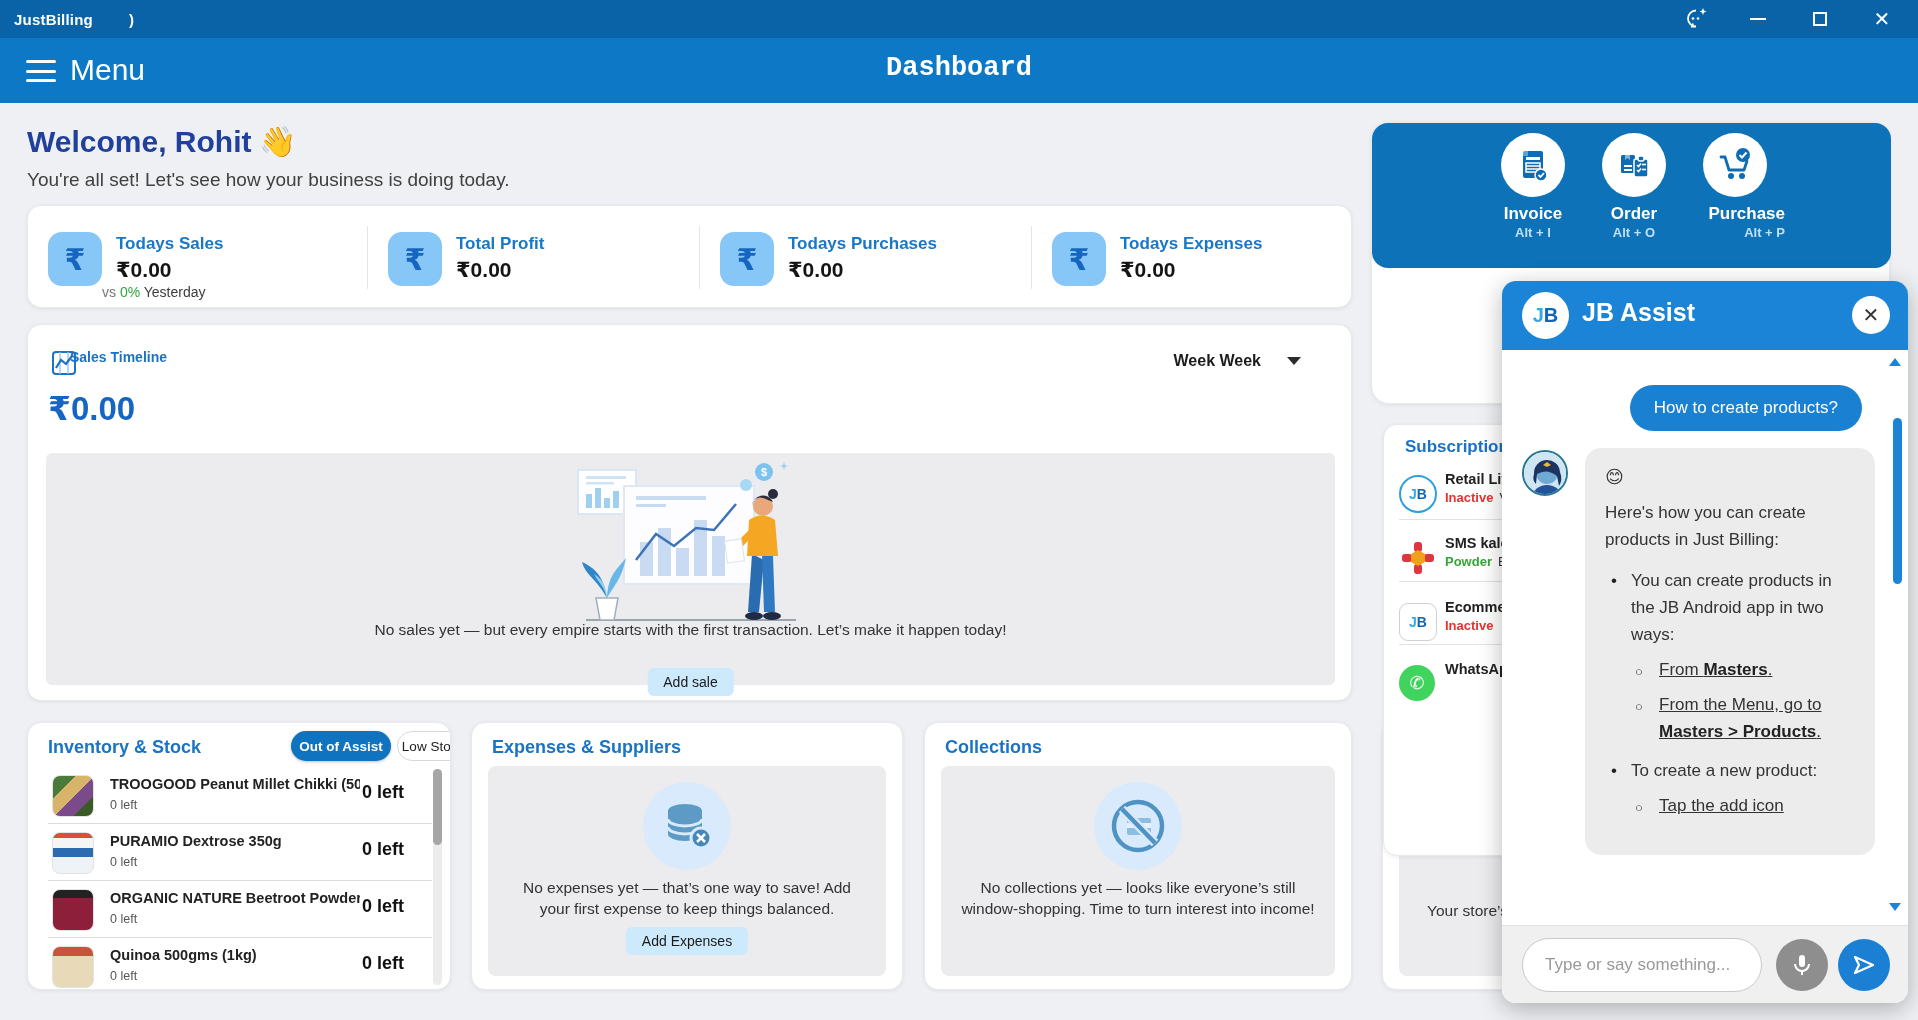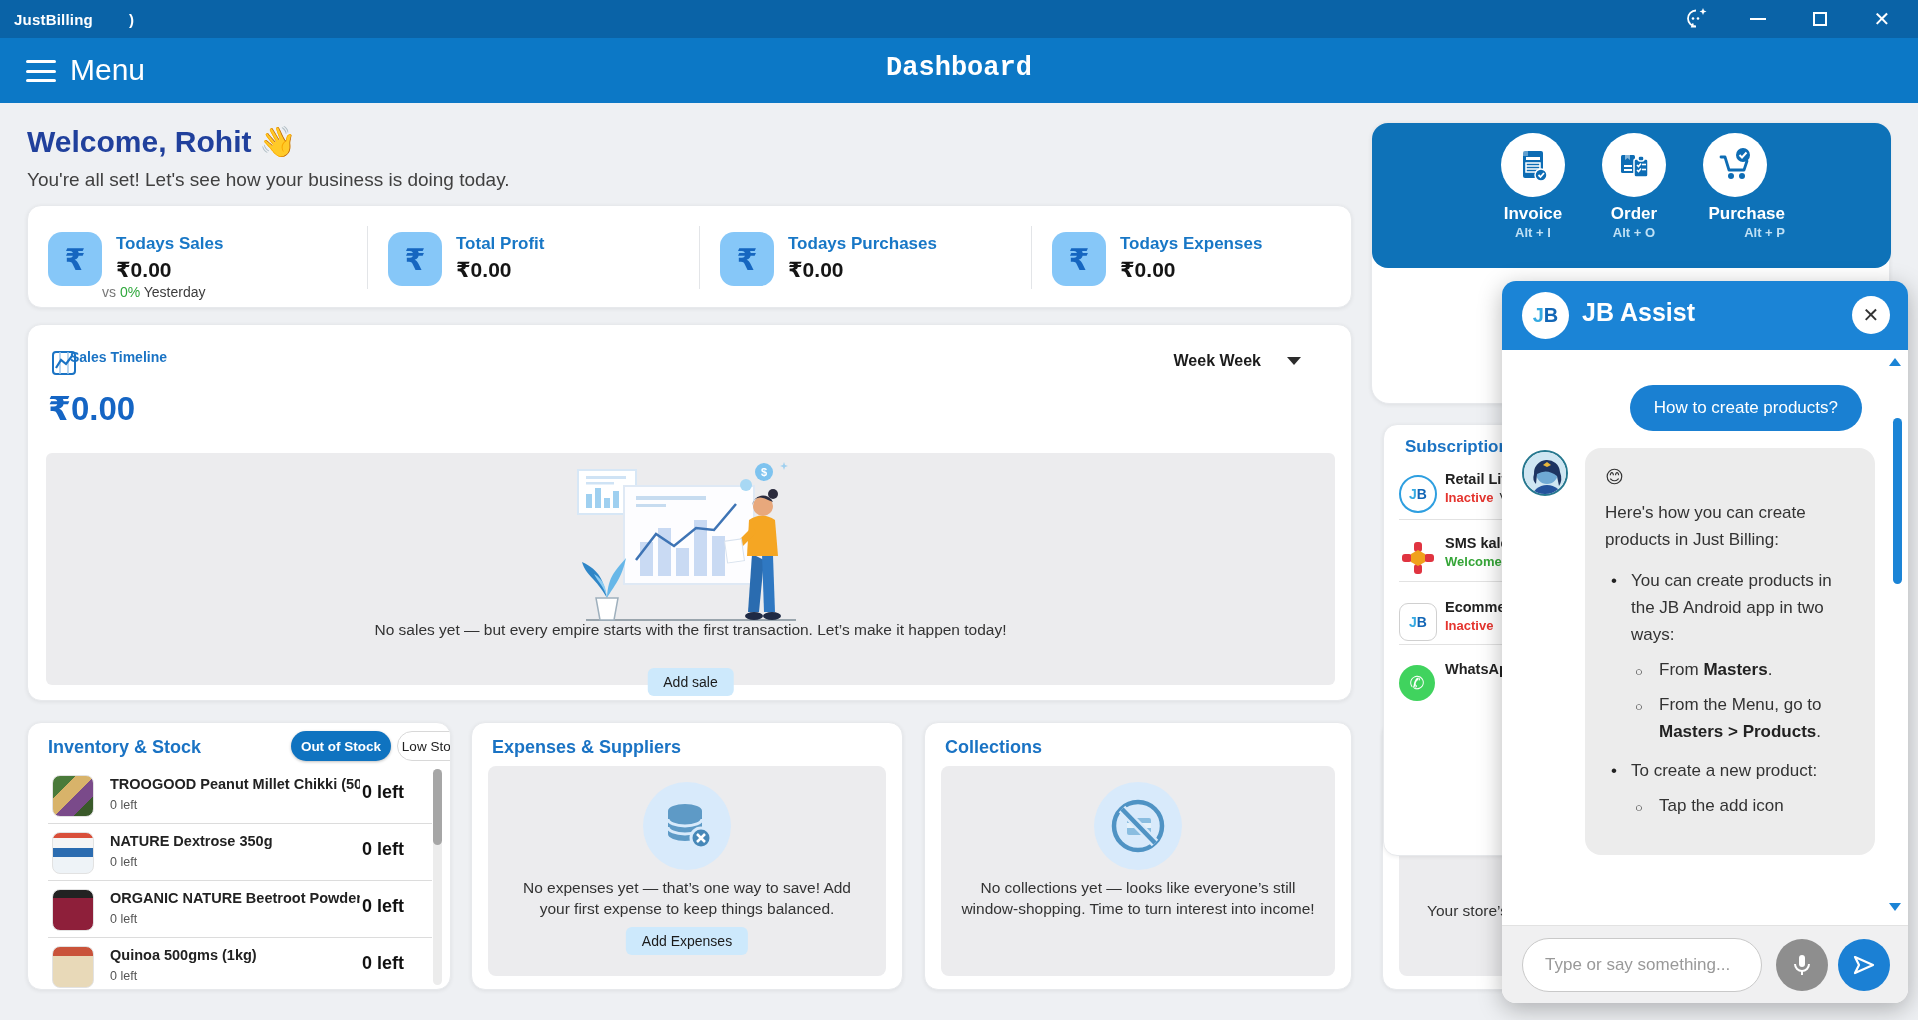--- a/index.html
+++ b/index.html
@@ -116,21 +116,21 @@
   .chat-title { position:absolute; left:80px; top:17px; color:#fff; font-size:25px; font-weight:bold; }
   .chat-close { position:absolute; right:18px; top:15px; width:38px; height:38px; background:#fff; border-radius:50%; display:flex; align-items:center; justify-content:center; color:#333; font-size:20px; font-weight:bold; cursor:default; }
   .chat-msgs { position:absolute; left:0; top:69px; width:406px; height:575px; overflow:hidden; }
   .user-bubble { position:absolute; right:46px; top:35px; background:#1a80d2; color:#fff; font-size:17px; padding:13px 24px; border-radius:26px; white-space:nowrap; }
   .bot-avatar { position:absolute; left:20px; top:100px; width:46px; height:46px; border-radius:50%; border:2px solid #26788f; overflow:hidden; }
   .bot-bubble { position:absolute; left:83px; top:98px; width:290px; background:#ececec; border-radius:16px; padding:16px 20px 24px 20px; font-size:17px; color:#333; line-height:27px; }
   .bot-emoji { font-size:18px; margin-bottom:8px; }
   .bot-para { margin-bottom:14px; }
   .li1 { position:relative; padding-left:26px; margin-bottom:12px; }
   .li1::before { content:"•"; position:absolute; left:6px; color:#222; }
-  .li2 { position:relative; padding-left:28px; margin-top:8px; }
+  .li2 { position:relative; padding-left:28px; margin-top:8px;text-decoration:underline; }
   .li2::before { content:"○"; position:absolute; left:4px; font-size:13px; top:2px; color:#222; }
   .bold { font-weight:bold; color:#222; }
   .chat-scroll-up { position:absolute; right:7px; top:8px; width:0; height:0; border-left:6px solid transparent; border-right:6px solid transparent; border-bottom:8px solid #1b84d6; }
   .chat-scroll-thumb { position:absolute; right:6px; top:68px; width:9px; height:166px; background:#1b84d6; border-radius:5px; }
   .chat-scroll-down { position:absolute; right:7px; bottom:14px; width:0; height:0; border-left:6px solid transparent; border-right:6px solid transparent; border-top:8px solid #1b84d6; }
   .chat-footer { position:absolute; left:0; bottom:0; width:406px; height:78px; background:#f0f0f1; border-radius:0 0 14px 14px; border-top:1px solid #e2e2e2; }
   .chat-input { position:absolute; left:20px; top:12px; width:240px; height:54px; border-radius:27px; border:1px solid #c9c9c9; background:#fff; padding:0 22px; font-size:17px; font-family:inherit; color:#0f172a; outline:none; }
   .chat-input::placeholder { color:#999; }
   .mic-btn { position:absolute; left:274px; top:13px; width:52px; height:52px; border-radius:50%; background:#8e8e8e; display:flex; align-items:center; justify-content:center; cursor:default; }
   .send-btn { position:absolute; left:336px; top:13px; width:52px; height:52px; border-radius:50%; background:#1b80d4; display:flex; align-items:center; justify-content:center; cursor:default; }
@@ -264,32 +264,32 @@
         <circle cx="217" cy="36" r="5" fill="#2b2b3d"></circle>
       </svg>
     </div>
     <div class="sales-msg">No sales yet — but every empire starts with the first transaction. Let’s make it happen today!</div>
     <button class="pill-btn sales-add">Add sale</button>
   </div>
 </div>
 
 <div class="card inv-card">
   <div class="inv-title card-title">Inventory &amp; Stock</div>
-  <div class="tab-pill tab-active">Out of Stock</div>
+  <div class="tab-pill tab-active">Out of Assist</div>
   <div class="tab-pill tab-idle">Low Stock</div>
   <div class="inv-list">
     <div class="inv-row">
       <div class="inv-thumb thumb-chikki"></div>
       <div class="inv-name">TROOGOOD Peanut Millet Chikki (50 x 16g)</div>
       <div class="inv-sub">0 left</div>
       <div class="inv-qty">0 left</div>
     </div>
     <div class="inv-row">
       <div class="inv-thumb thumb-dextrose"></div>
-      <div class="inv-name">NATURE Dextrose 350g</div>
+      <div class="inv-name">PURAMIO Dextrose 350g</div>
       <div class="inv-sub">0 left</div>
       <div class="inv-qty">0 left</div>
     </div>
     <div class="inv-row">
       <div class="inv-thumb thumb-beetroot"></div>
       <div class="inv-name">ORGANIC NATURE Beetroot Powder 200 gms</div>
       <div class="inv-sub">0 left</div>
       <div class="inv-qty">0 left</div>
     </div>
     <div class="inv-row">
@@ -414,21 +414,21 @@
       <svg width="38" height="38" viewBox="0 0 38 38">
         <rect x="15" y="3" width="8" height="10" rx="3" fill="#e03440"></rect>
         <rect x="15" y="25" width="8" height="10" rx="3" fill="#e03440"></rect>
         <rect x="3" y="15" width="10" height="8" rx="3" fill="#e03440"></rect>
         <rect x="25" y="15" width="10" height="8" rx="3" fill="#e03440"></rect>
         <polygon points="19,11 26,15 26,23 19,27 12,23 12,15" fill="#f0a11c"></polygon>
       </svg>
     </div>
     <div class="sub-name">SMS kale</div>
     <div class="sub-status">
-      <span class="st-green">Welcome</span><span class="st-extra">Ba</span>
+      <span class="st-green">Powder</span><span class="st-extra">Ba</span>
     </div>
   </div>
   <div class="sub-sep" style="top:156px;"></div>
   <div class="sub-row" style="top:172px;">
     <div class="sub-icon logo-square">
         <span class="logo-badge" style="width:auto;height:auto;border:none;">
           <span class="j">J</span>
           <span class="b">B</span>
         </span>
       </div>

